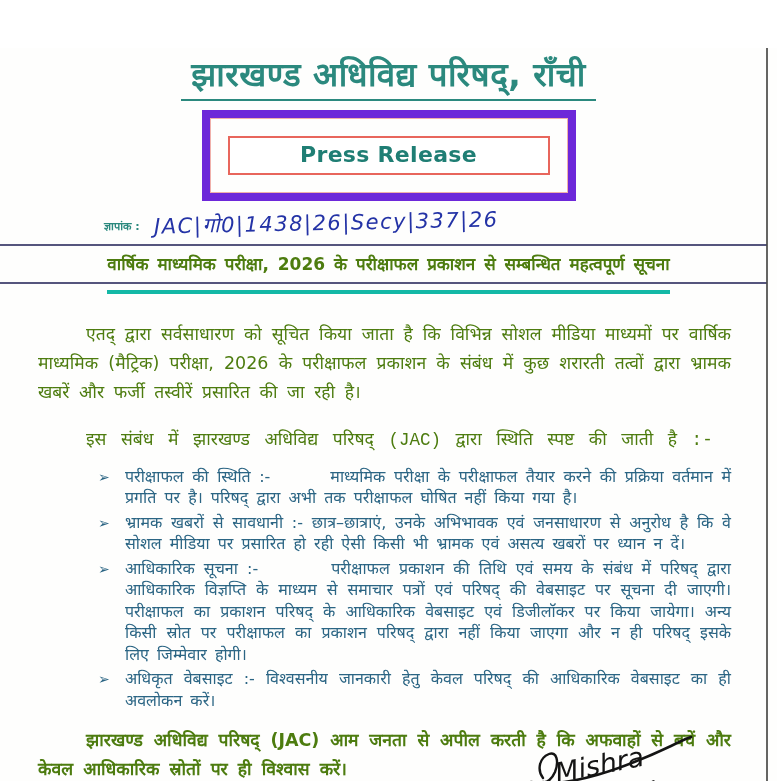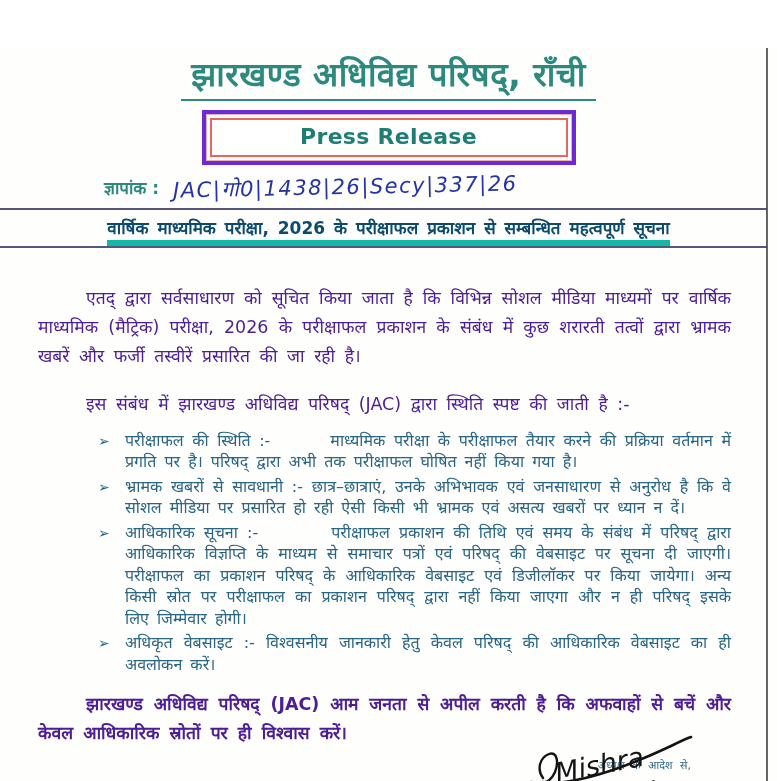--- a/index.html
+++ b/index.html
@@ -21,69 +21,69 @@
   .header { text-align:center; padding-top:7px; }
   .org-title {
     display:inline-block;
     font-size:33px; font-weight:bold; color:#2b897e;
     border-bottom:2px solid #2b897e;
     padding:0 10px 4px 10px; line-height:1.2;
     letter-spacing:.5px;
   }
   .press-box-outer {
     width:374px; margin:9px auto 0 auto;
-    border:4px solid #6d28d9; padding:4px;
+    border:8px solid #6d28d9; padding:18px;
     box-shadow:0 0 0 1px #f0b0aa inset;
   }
   .press-box-inner {
     border:2px solid #e8665c; padding:4px 0 6px 0; background:#ffffff;
   }
   .press-label {
     font-size:22px; font-weight:bold; color:#1f7e74; letter-spacing:.3px;
   }
 
   
   .memo-row {
     display:flex; align-items:baseline;
     margin-top:7px; padding:0 6px 0 104px; height:36px;
   }
   .memo-label, .date-label {
-    font-size:17px; font-weight:bold; color:#2b897e; white-space:nowrap;
+    font-size:11px; font-weight:bold; color:#2b897e; white-space:nowrap;
   }
   .hand {
     font-family:"DejaVu Sans","Liberation Sans",sans-serif;
     font-style:italic; color:#2433a6;
   }
   .memo-number {
     font-size:21px; margin-left:14px; letter-spacing:1.5px;
     transform:rotate(-1.2deg); white-space:nowrap; font-weight:500;
   }
   .date-group { margin-left:auto; display:flex; align-items:baseline; }
   .date-value {
     font-size:21px; margin-left:16px; letter-spacing:2px;
     transform:rotate(-1deg); white-space:nowrap; font-weight:500;
   }
 
   
   .rule { height:2px; background:#55557d; margin-right:10px; }
   .subject-wrap { text-align:center; padding:6px 0 7px 0; }
   .subject-banner {
-    display:inline; font-size:17px; font-weight:bold; color:#0c4a6e;
-    border-bottom:6px solid #14b8a6; padding-bottom:2px;
+    display:inline; font-size:17px; font-weight:bold; color:#4d7c0f;
+    border-bottom:4px solid #14b8a6; padding-bottom:16px;
     word-spacing:3px;
   }
 
   
   .content { padding:0 46px 0 38px; }
   .para {
     font-size:17.5px; line-height:29px; text-align:justify;
-    text-indent:48px; word-spacing:4px; color:#4c1d95;
+    text-indent:48px; word-spacing:4px; color:#4d7c0f;
   }
   .para-1 { margin-top:36px; }
-  .para-2 { margin-top:19px; }
+  .para-2 { margin-top:19px;font-family:Liberation Mono, monospace; }
   .para-3 { margin-top:15px;font-weight:bold; }
 
   .notice-list { list-style:none; margin-top:11px; padding-left:60px; }
   .notice-item {
     position:relative; padding-left:27px; margin-bottom:3px;
     font-size:16px; line-height:21.5px; text-align:justify;
     word-spacing:3px; color:#2b6584;
   }
   .bullet-glyph {
     position:absolute; left:0; top:1px; font-size:14px; color:#2b6584;

